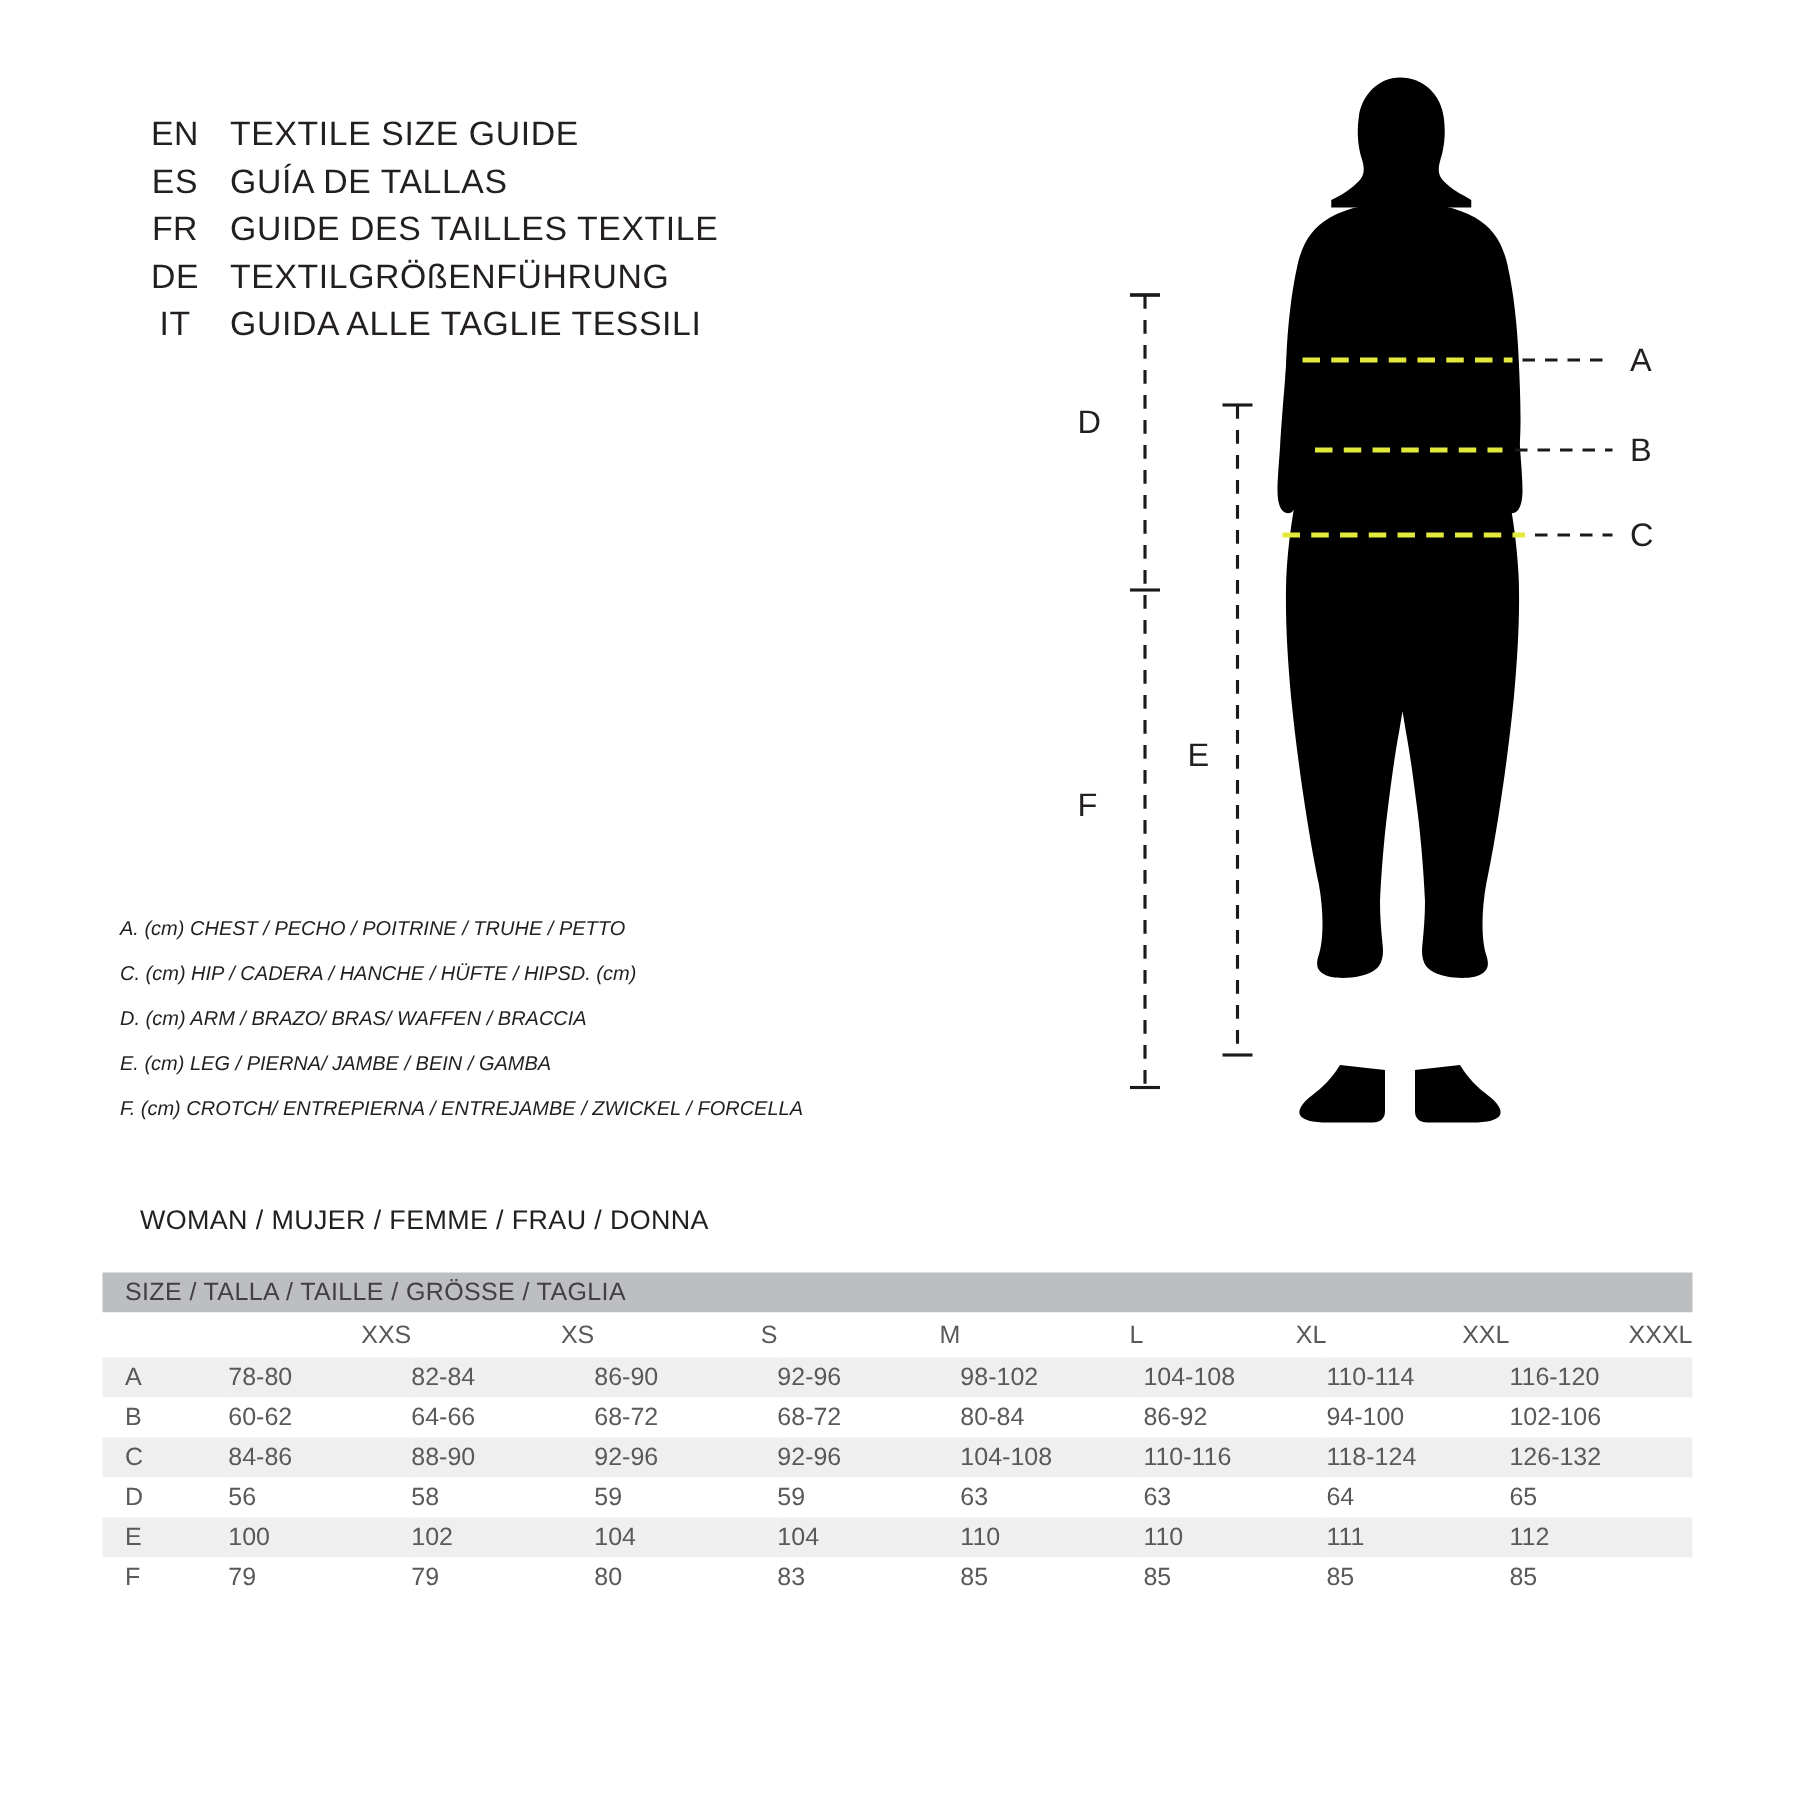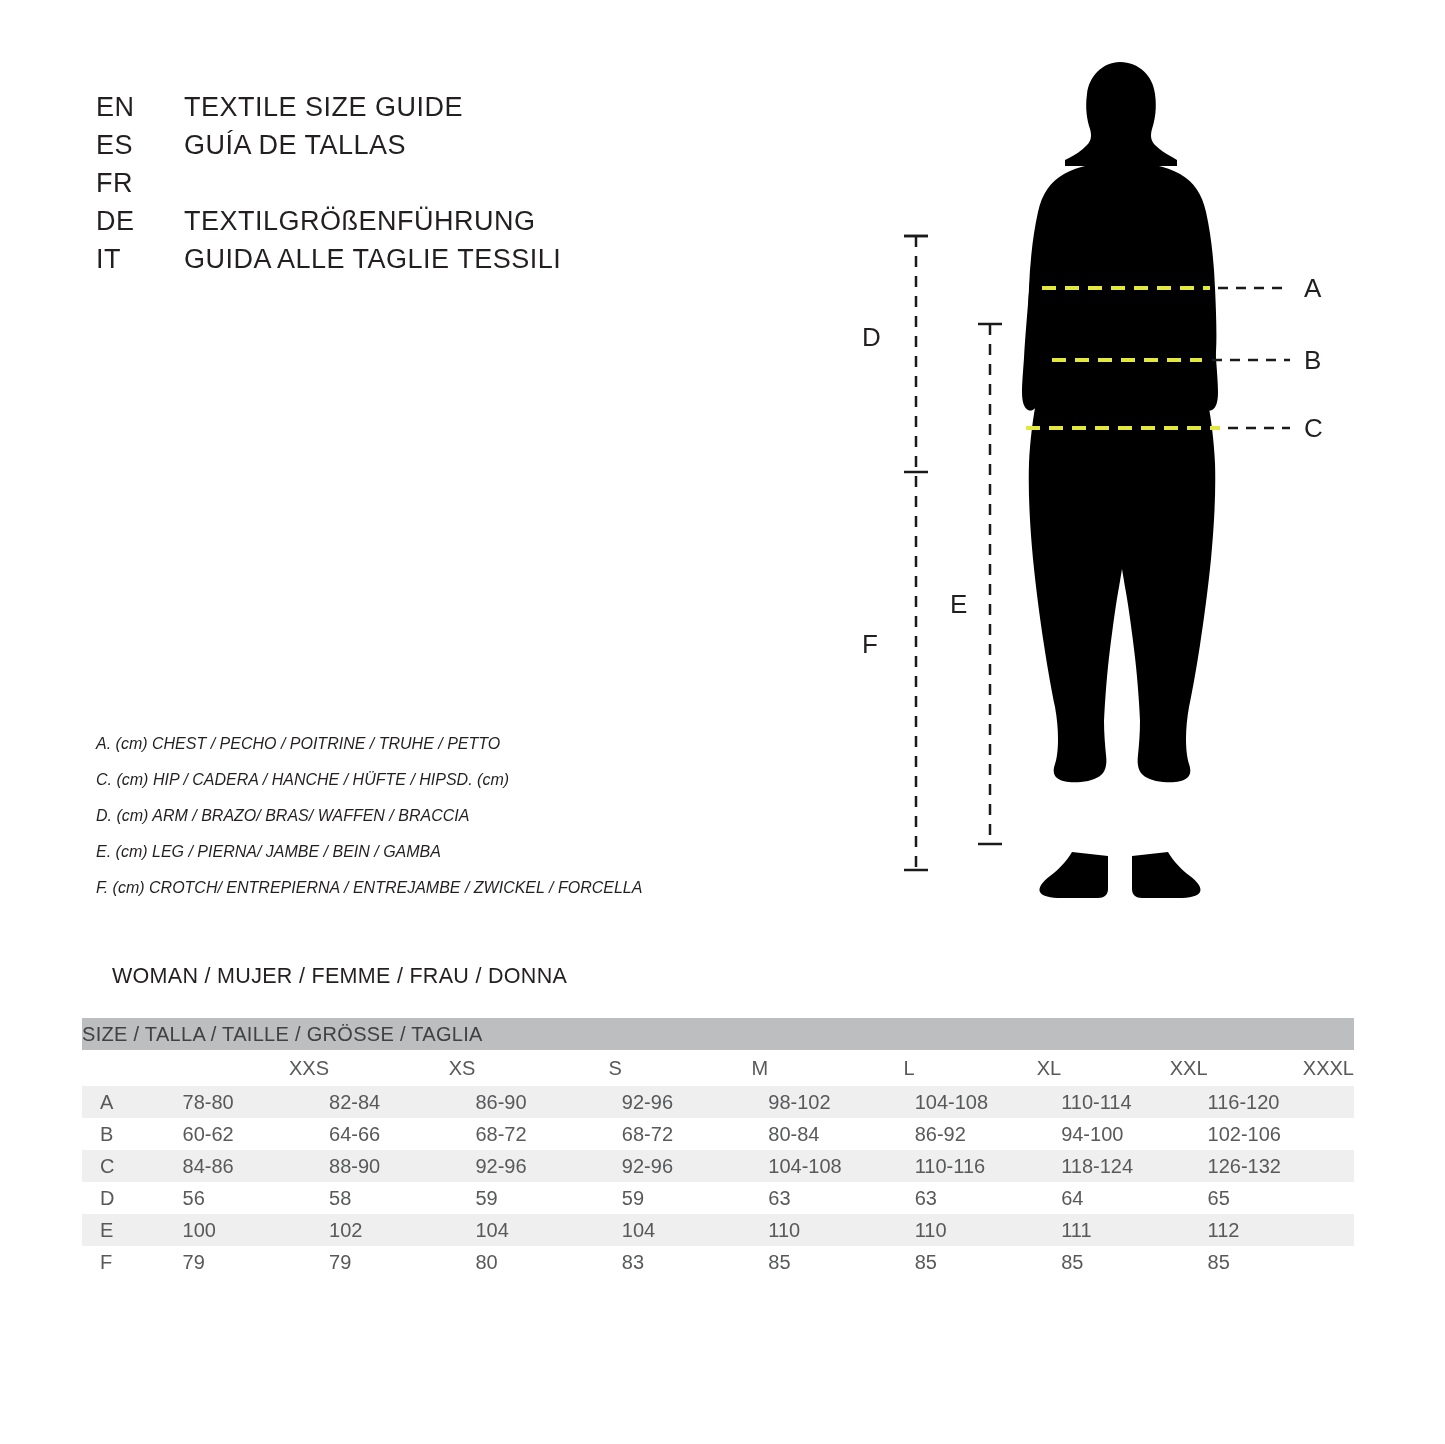--- a/index.html
+++ b/index.html
@@ -29,20 +29,21 @@
   .title-row {
     display: flex;
     align-items: baseline;
     height: 38px;
   }
   .title-code {
     width: 88px;
     font-size: 27px;
     letter-spacing: 0.5px;
     color: #231f20;
+    text-align: center;
   }
   .title-text {
     font-size: 27px;
     letter-spacing: 0.5px;
     color: #231f20;
     white-space: nowrap;
   }
 
   
   .legend {
@@ -78,20 +79,21 @@
     font-size: 20px;
     color: #58595b;
   }
   .size-table td, .size-table th {
     padding: 0;
     font-weight: normal;
   }
   .size-table .caption-row td {
     background: #bcbec0;
     height: 32px;
+    padding-left: 18px;
     font-size: 20px;
     color: #414042;
     text-align: left;
     letter-spacing: 0.3px;
   }
   .size-table .head-row td {
     height: 36px;
     background: #ffffff;
     text-align: right;
     color: #58595b;
@@ -139,20 +141,21 @@
     <div class="title-row">
       <div class="title-code">EN</div>
       <div class="title-text">TEXTILE SIZE GUIDE</div>
     </div>
     <div class="title-row">
       <div class="title-code">ES</div>
       <div class="title-text">GUÍA DE TALLAS</div>
     </div>
     <div class="title-row">
       <div class="title-code">FR</div>
+      <div class="title-text">GUIDE DES TAILLES TEXTILE</div>
     </div>
     <div class="title-row">
       <div class="title-code">DE</div>
       <div class="title-text">TEXTILGRÖßENFÜHRUNG</div>
     </div>
     <div class="title-row">
       <div class="title-code">IT</div>
       <div class="title-text">GUIDA ALLE TAGLIE TESSILI</div>
     </div>
   </div>

